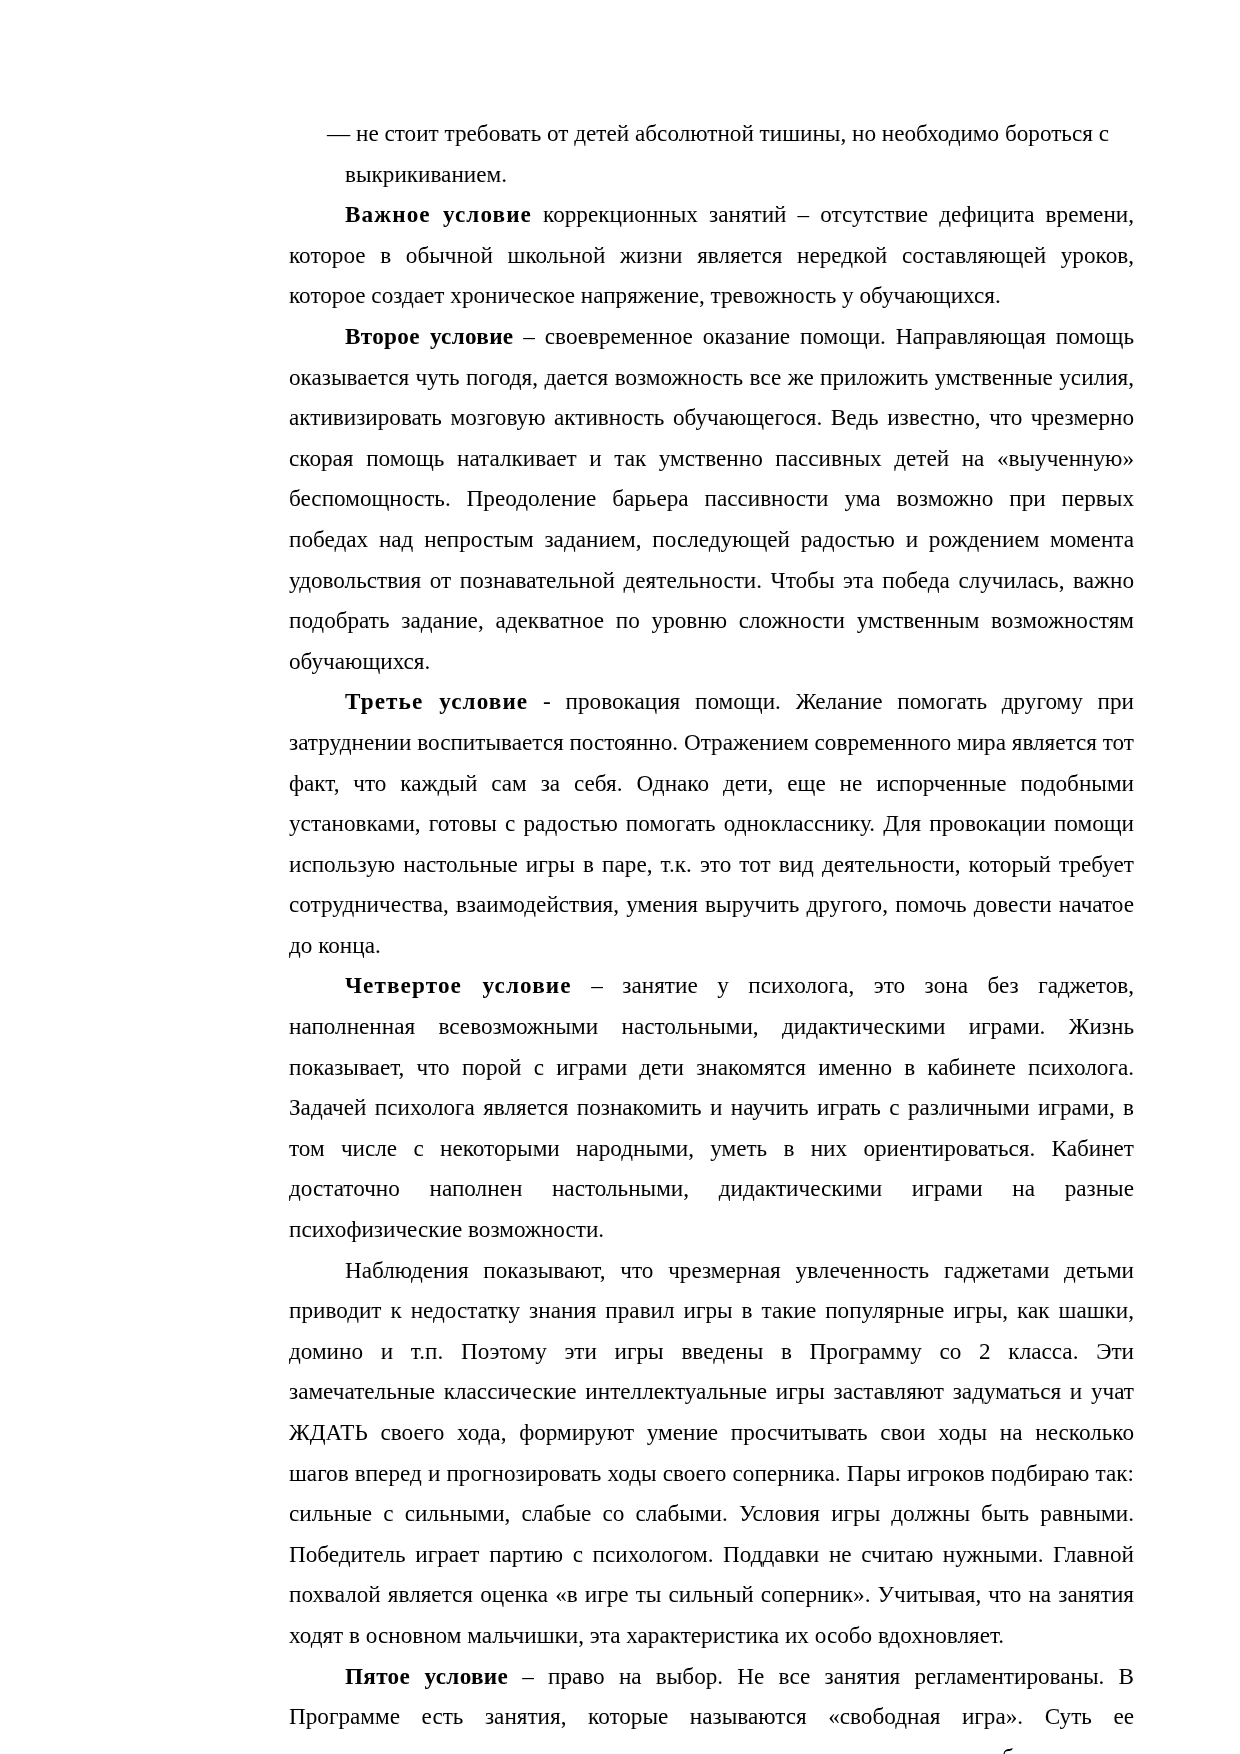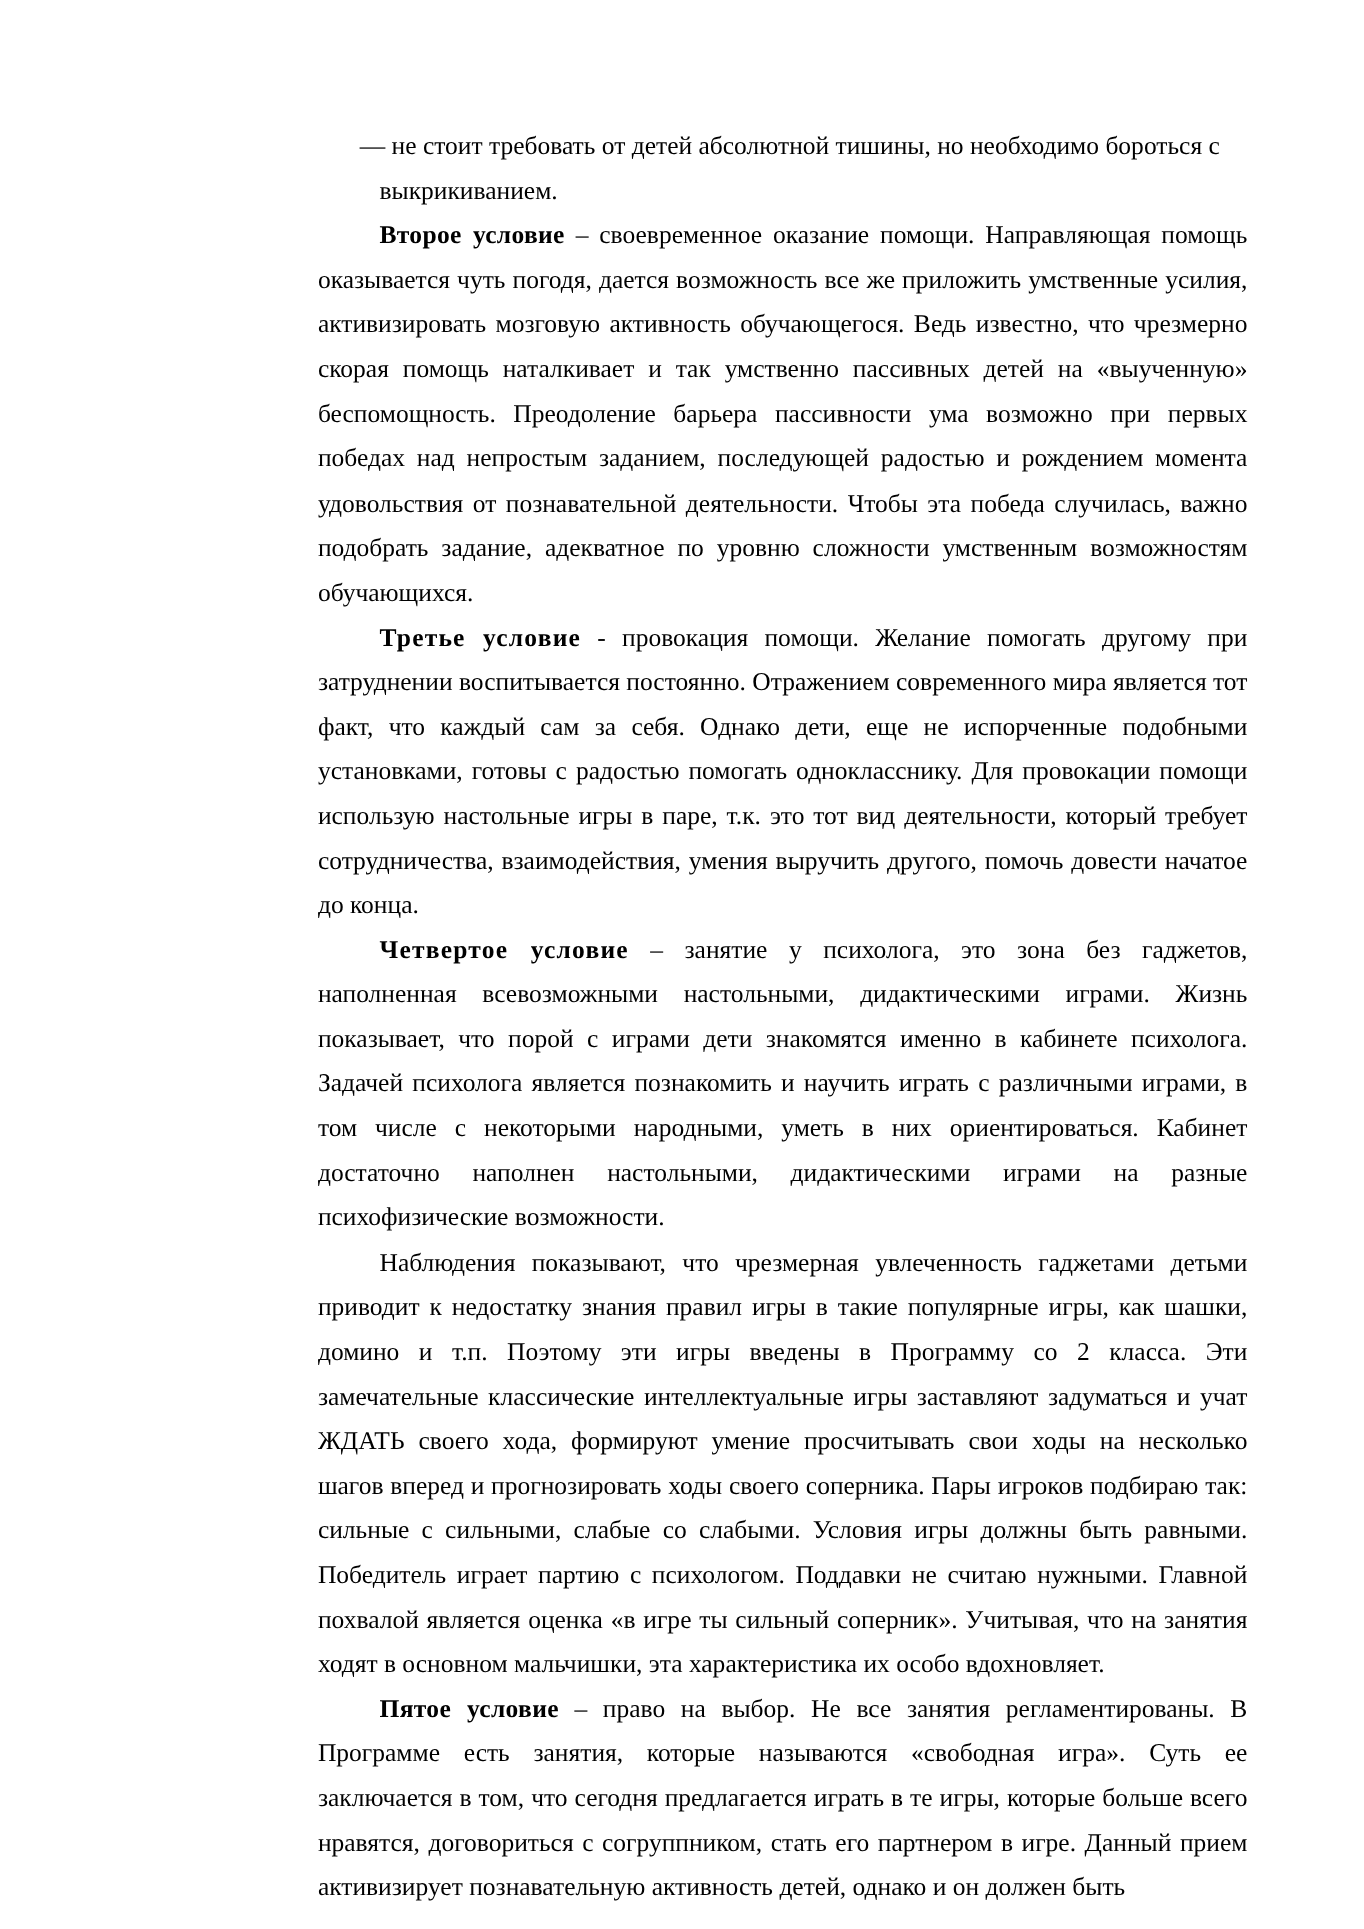--- a/index.html
+++ b/index.html
@@ -60,20 +60,21 @@
   .para > span.body { }
 </style>
 </head>
 <body>
 
 <div class="page">
   <div class="text-column">
 
     <p class="bullet"><span class="dash">—</span>&nbsp;<span>не стоит требовать от детей абсолютной тишины, но необходимо бороться с выкрикиванием.</span></p>
 
+    <p class="para"><span class="lead">Важное условие</span><span class="body"> коррекционных занятий – отсутствие дефицита времени, которое в обычной школьной жизни является нередкой составляющей уроков, которое создает хроническое напряжение, тревожность у обучающихся.</span></p>
 
     <p class="para"><span class="lead tight">Второе условие</span><span class="body"> – своевременное оказание помощи. Направляющая помощь оказывается чуть погодя, дается возможность все же приложить умственные усилия, активизировать мозговую активность обучающегося. Ведь известно, что чрезмерно скорая помощь наталкивает и так умственно пассивных детей на «выученную» беспомощность. Преодоление барьера пассивности ума возможно при первых победах над непростым заданием, последующей радостью и рождением момента удовольствия от познавательной деятельности. Чтобы эта победа случилась, важно подобрать задание, адекватное по уровню сложности умственным возможностям обучающихся.</span></p>
 
     <p class="para"><span class="lead">Третье условие</span><span class="body"> -  провокация помощи. Желание помогать другому при затруднении воспитывается постоянно. Отражением современного мира является тот факт, что каждый сам за себя. Однако дети, еще не испорченные подобными установками, готовы с радостью помогать однокласснику. Для провокации помощи использую настольные игры в паре, т.к. это тот вид деятельности, который требует сотрудничества, взаимодействия, умения выручить другого, помочь довести начатое до конца.</span></p>
 
     <p class="para"><span class="lead">Четвертое условие</span><span class="body"> – занятие у психолога, это зона без гаджетов, наполненная всевозможными настольными, дидактическими играми. Жизнь показывает, что порой с  играми дети знакомятся именно в кабинете психолога. Задачей психолога является познакомить и научить играть с различными играми, в том числе с некоторыми народными, уметь в них ориентироваться. Кабинет достаточно наполнен настольными, дидактическими играми на разные психофизические возможности.</span></p>
 
     <p class="para"><span class="body">Наблюдения показывают, что чрезмерная увлеченность гаджетами детьми приводит к недостатку знания правил игры в такие популярные игры, как шашки, домино и т.п. Поэтому эти игры   введены в Программу   со 2 класса. Эти замечательные классические интеллектуальные игры заставляют задуматься и учат ЖДАТЬ своего хода, формируют умение просчитывать свои ходы на несколько шагов вперед и прогнозировать ходы своего соперника.  Пары игроков подбираю так: сильные с сильными, слабые со слабыми. Условия игры должны быть равными. Победитель играет партию с психологом. Поддавки не считаю нужными. Главной похвалой является оценка «в игре ты сильный соперник». Учитывая, что на занятия ходят в основном мальчишки, эта характеристика их особо вдохновляет.</span></p>
 
     <p class="para"><span class="lead tight">Пятое условие</span><span class="body"> – право на выбор. Не все занятия регламентированы. В Программе есть занятия, которые называются «свободная игра». Суть ее заключается в том, что сегодня   предлагается играть в те игры, которые больше всего нравятся, договориться с согруппником, стать его партнером в игре. Данный прием активизирует познавательную активность детей, однако и он должен быть</span></p>

